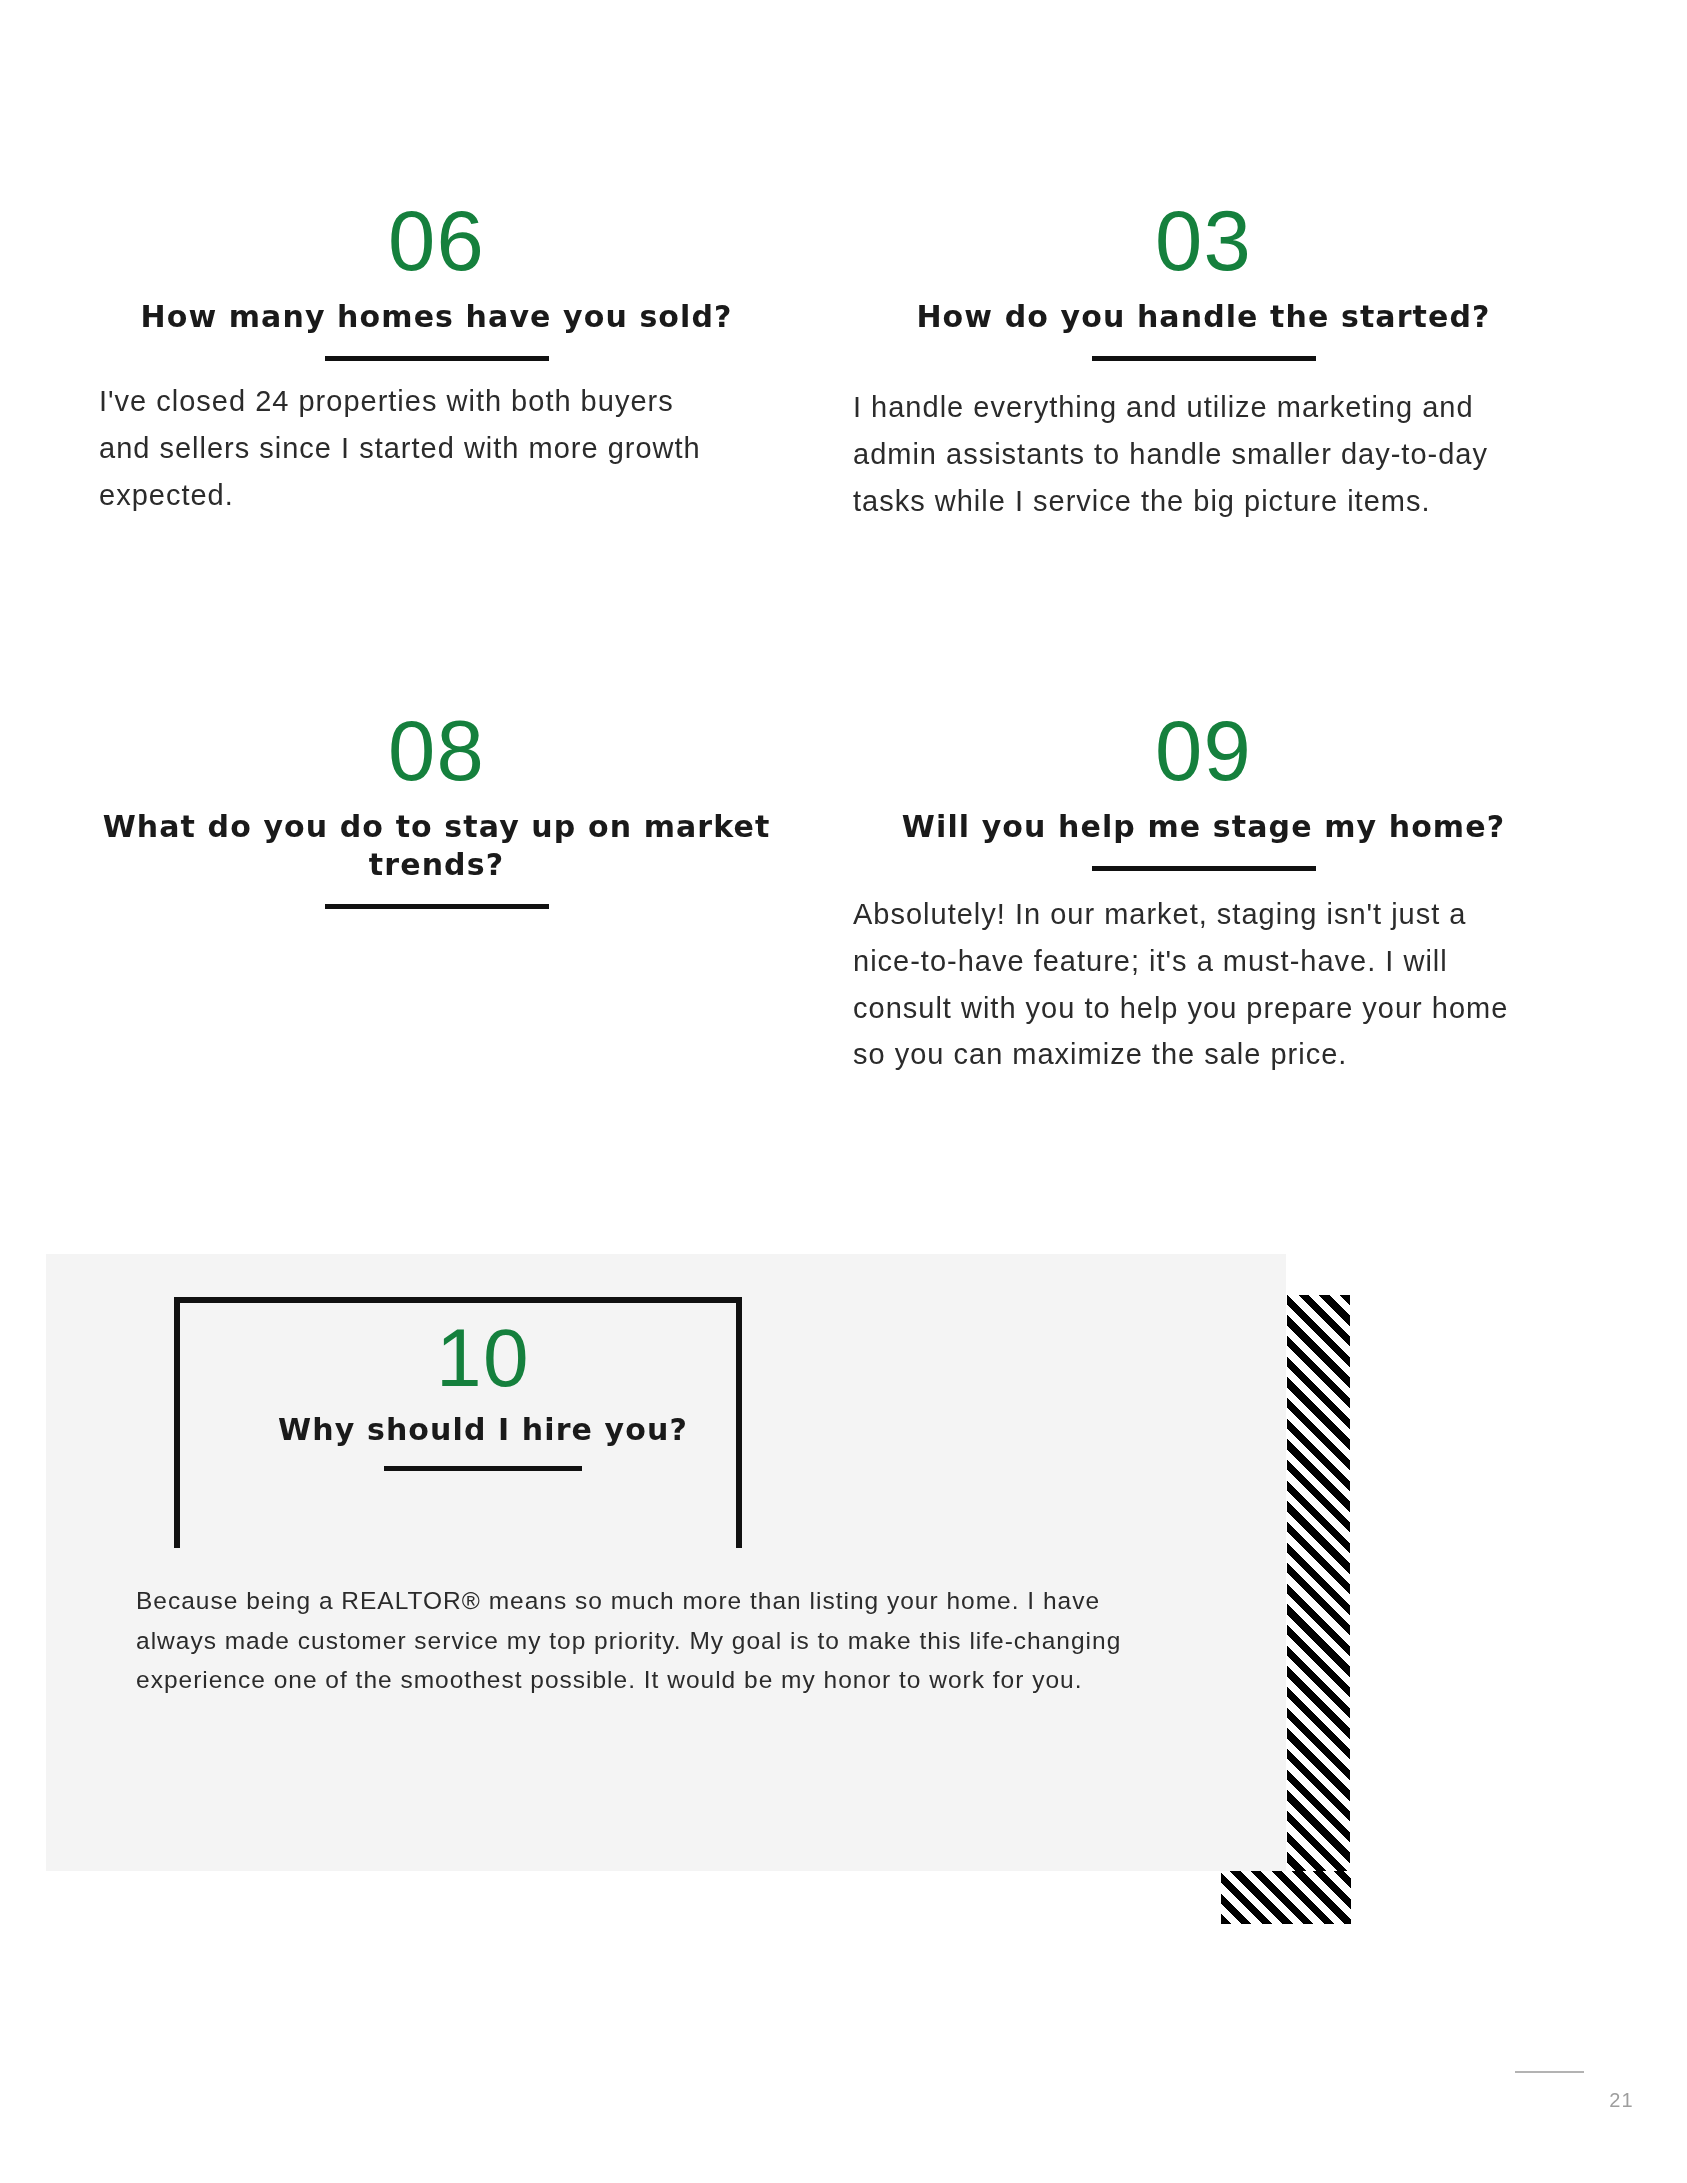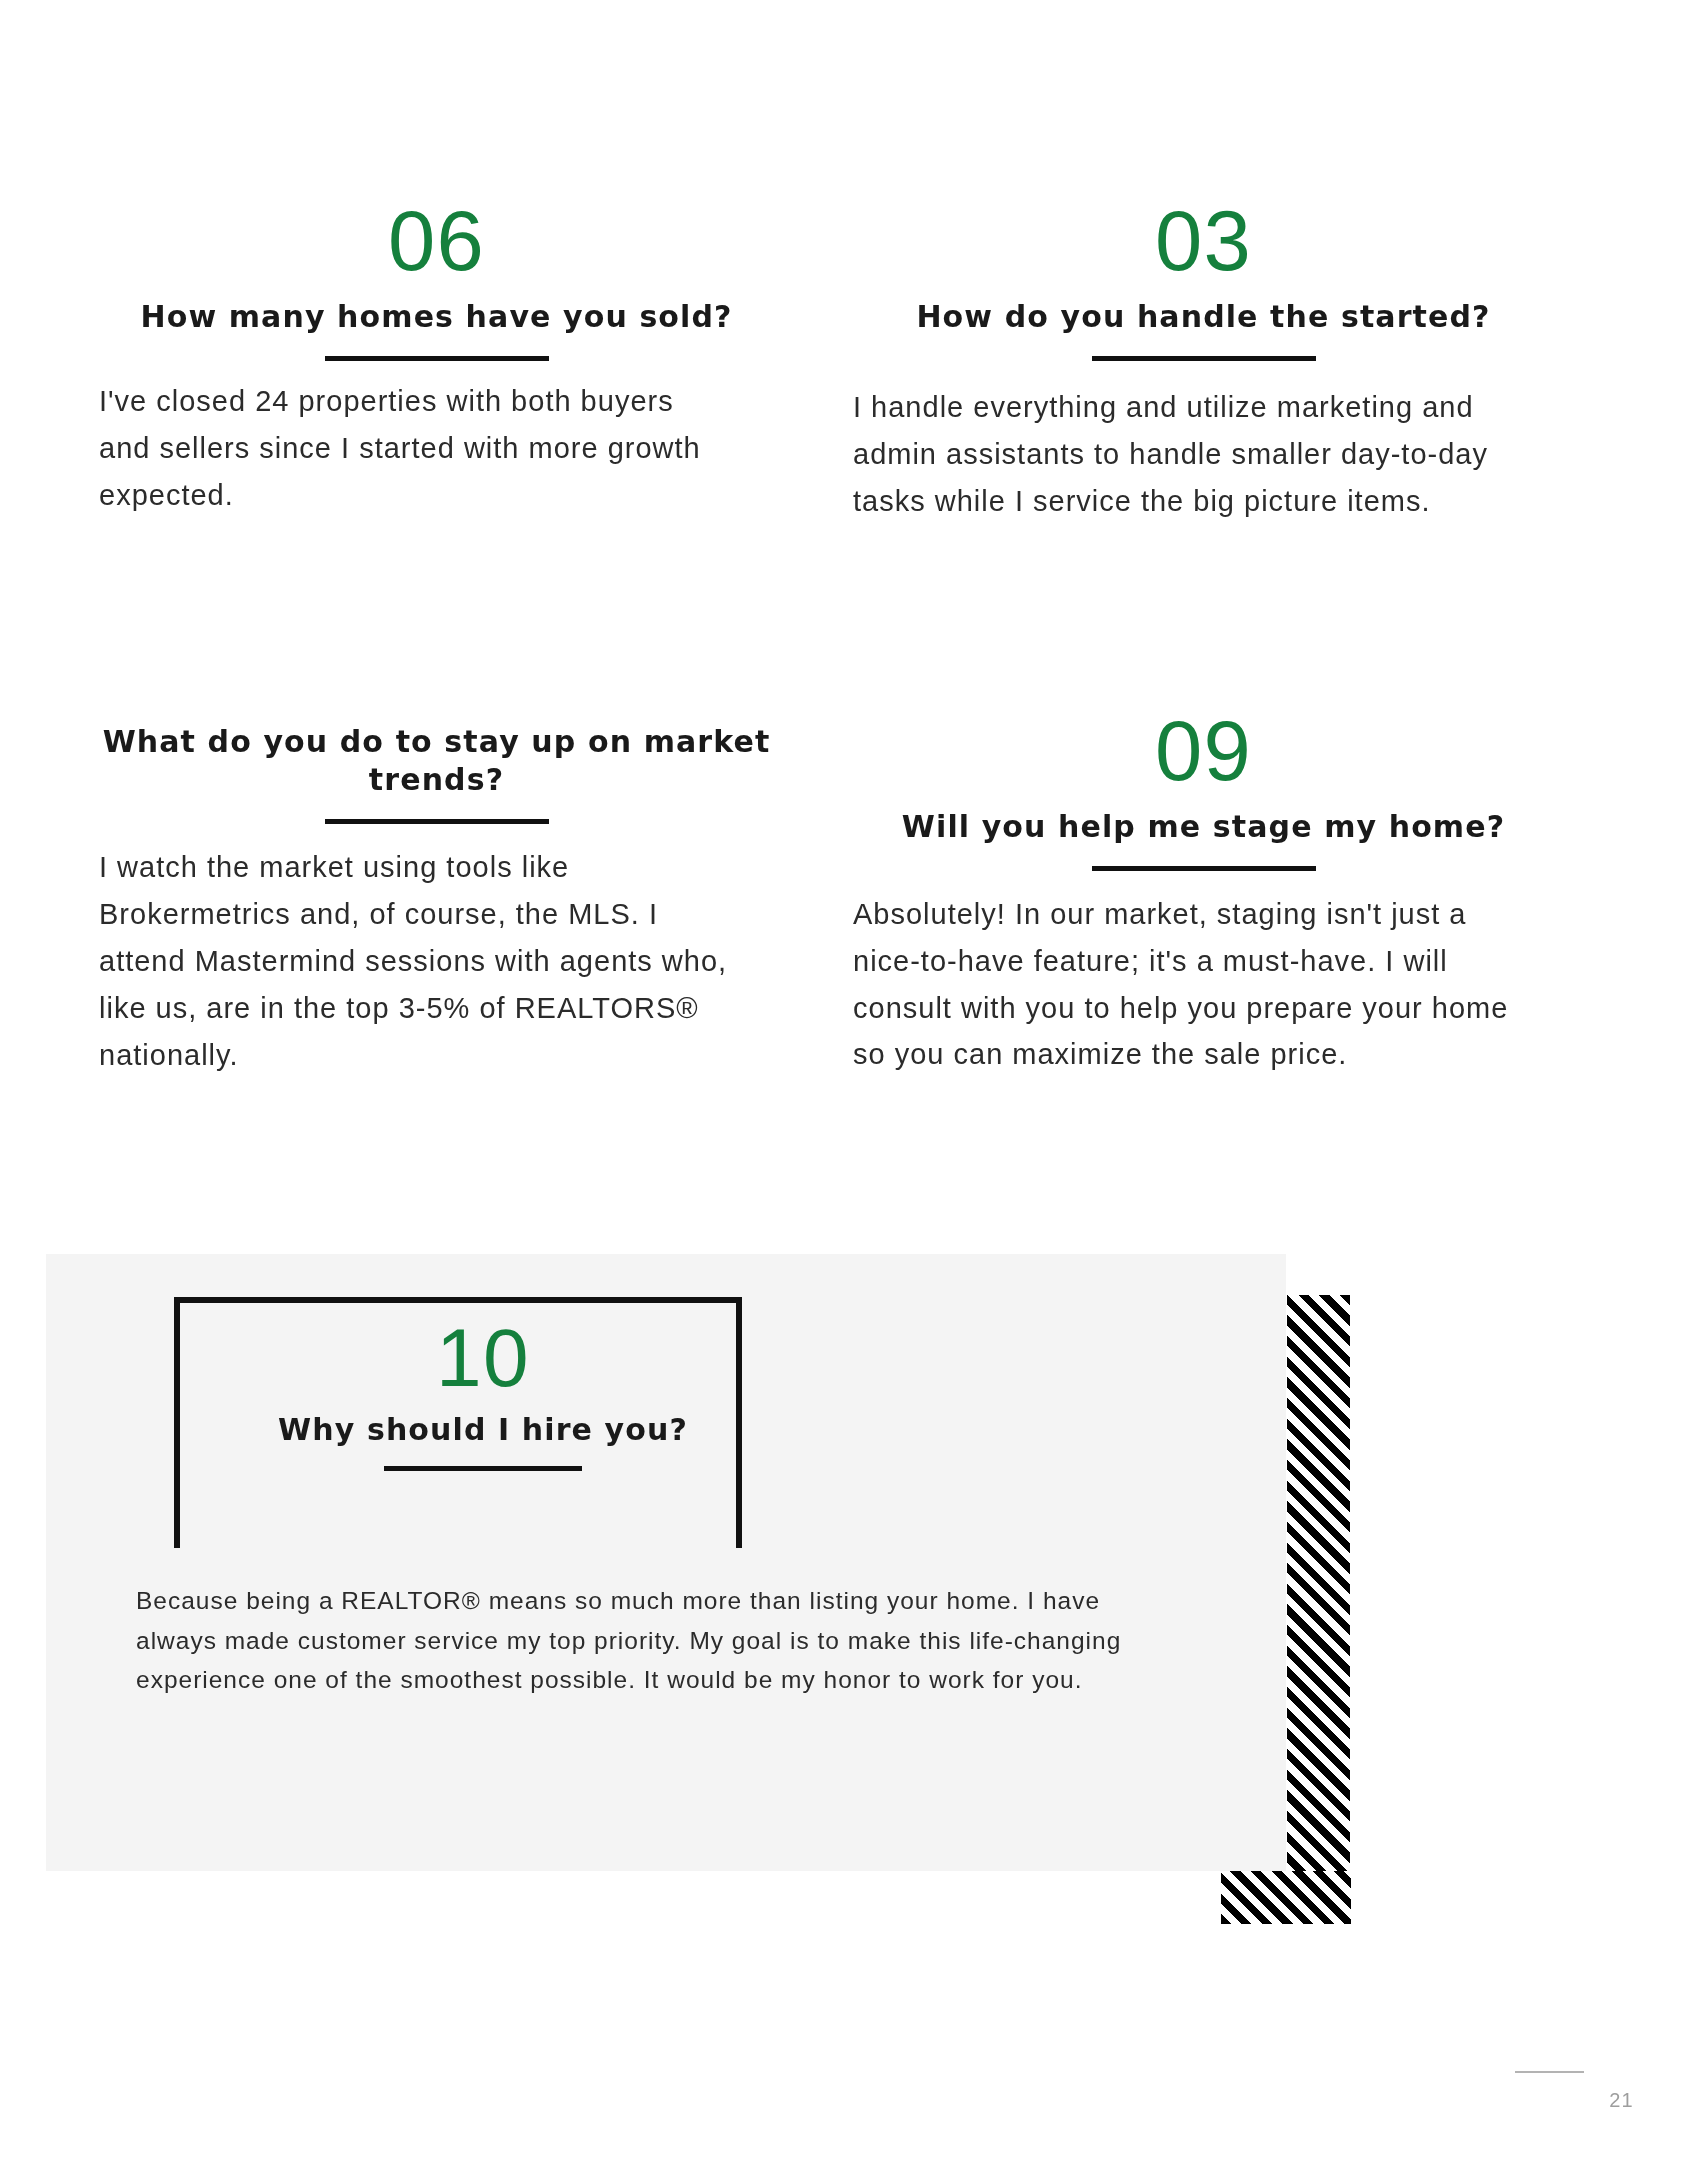--- a/index.html
+++ b/index.html
@@ -196,23 +196,23 @@
   </div>
 
   <div class="faq-item" id="item-07">
     <div class="faq-number">03</div>
     <div class="faq-question">How do you handle the started?</div>
     <div class="faq-rule"></div>
     <div class="faq-answer">I handle everything and utilize marketing and admin assistants to handle smaller day-to-day tasks while I service the big picture items.</div>
   </div>
 
   <div class="faq-item" id="item-08">
+    <div class="faq-number">08</div>
     <div class="faq-question">What do you do to stay up on market trends?</div>
     <div class="faq-rule"></div>
-    <div class="faq-answer">I watch the market using tools like Brokermetrics and, of course, the MLS. I attend Mastermind sessions with agents who, like us, are in the top 3-5% of REALTORS® nationally.</div>
   </div>
 
   <div class="faq-item" id="item-09">
     <div class="faq-number">09</div>
     <div class="faq-question">Will you help me stage my home?</div>
     <div class="faq-rule"></div>
     <div class="faq-answer">Absolutely! In our market, staging isn't just a nice-to-have feature; it's a must-have. I will consult with you to help you prepare your home so you can maximize the sale price.</div>
   </div>
 
   <div class="highlight-panel"></div>

